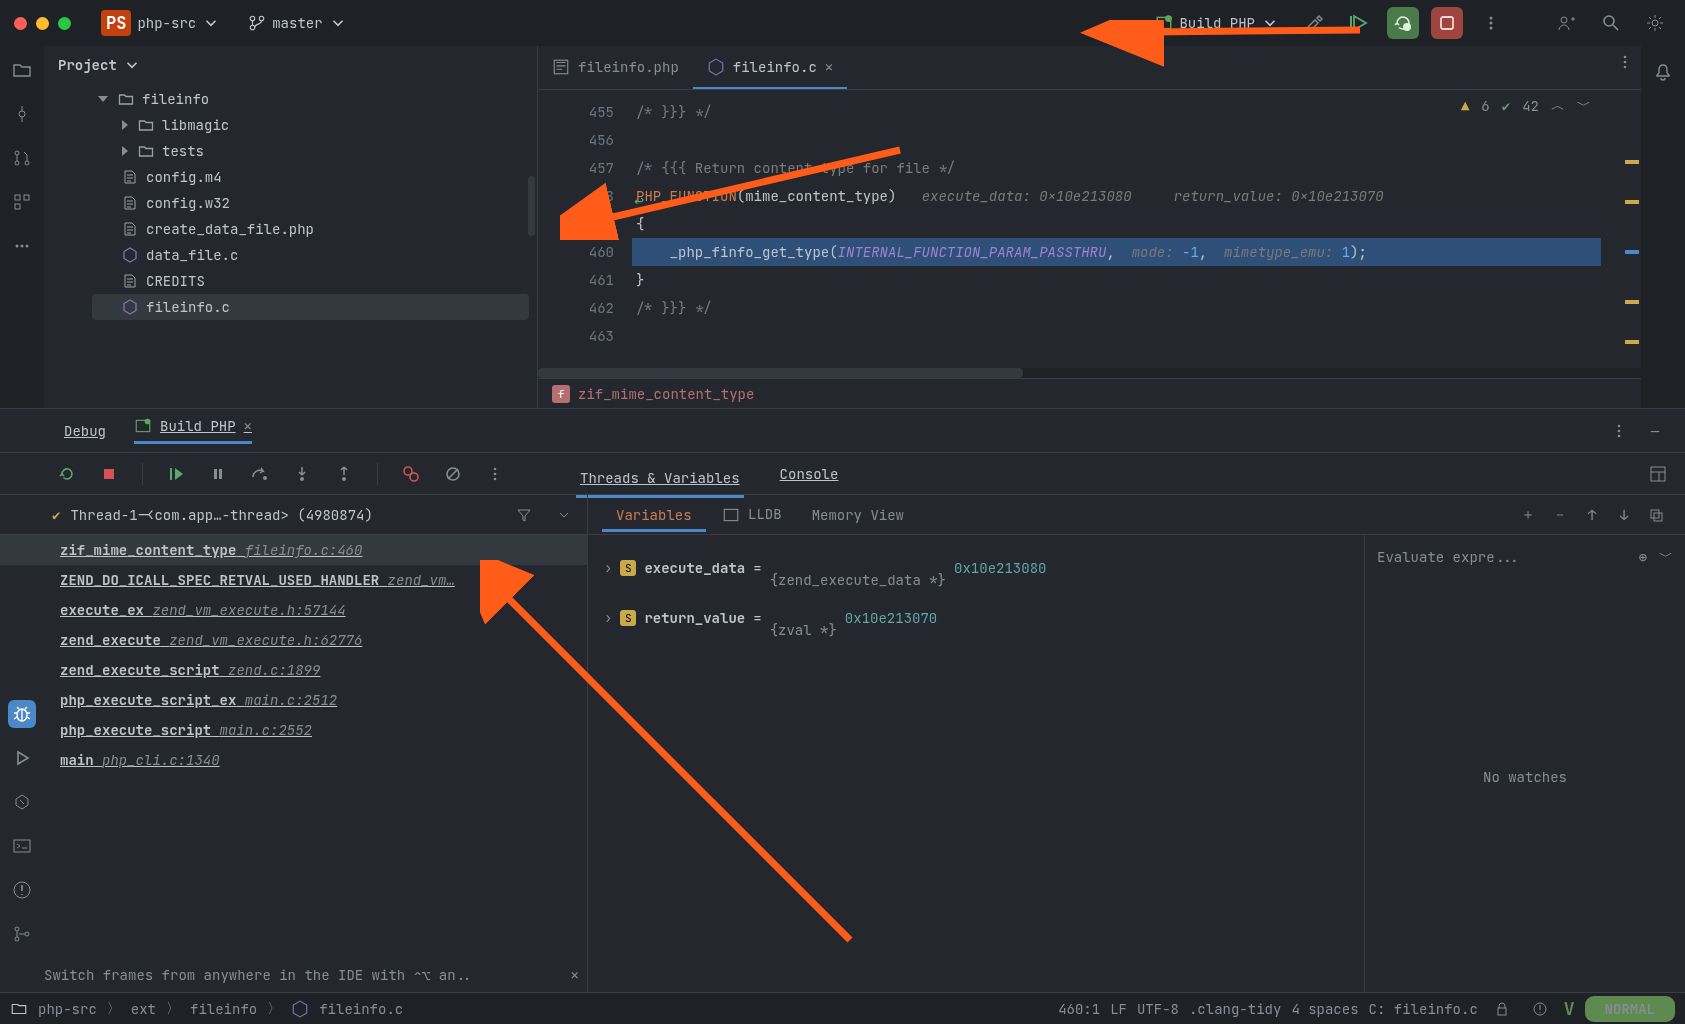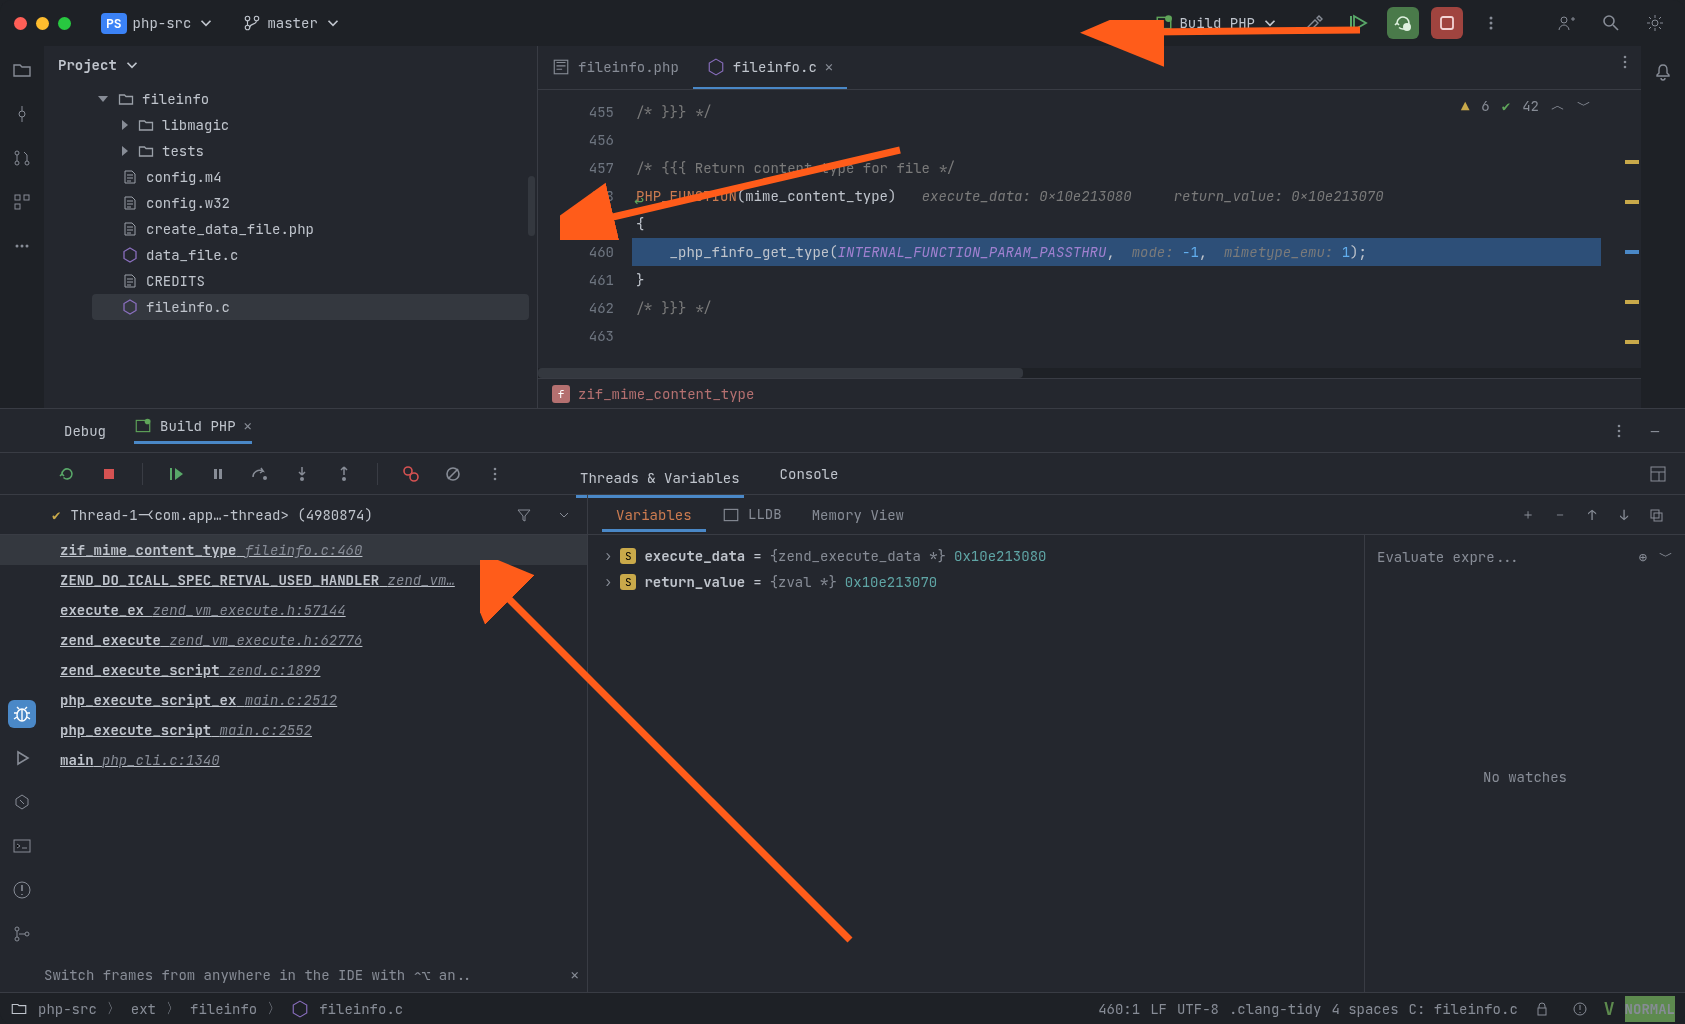--- a/index.html
+++ b/index.html
@@ -20,21 +20,21 @@
   }
   * { box-sizing:border-box; font-family:"JetBrains Mono","SF Mono",Menlo,Consolas,monospace; font-size:14px; }
   body { margin:0; background:var(--bg0); color:var(--txt); overflow:hidden; }
   #app { width:1685px; height:1024px; background:var(--bg0); position:relative; display:flex; flex-direction:column; border-radius:12px; overflow:hidden; }
   
   .hdr { height:46px; display:flex; align-items:center; gap:12px; padding:0 14px; background:var(--bg0); }
   .traffic { display:flex; gap:9px; margin-right:10px; }
   .tl { width:13px; height:13px; border-radius:50%; }
   .tl-r{background:#ff5f57}.tl-y{background:#febc2e}.tl-g{background:#28c840}
   .hbtn { display:flex; align-items:center; gap:6px; padding:4px 8px; border-radius:6px; color:var(--txt); cursor:pointer; }
-  .ps-badge { background:#3b82f6; color:#fff; padding:2px 5px; border-radius:4px; font-weight:bold; font-size:13px; }
+  .ps-badge { background:#c2410c; color:#fff; padding:2px 5px; border-radius:4px; font-weight:bold; font-size:17px; }
   .spacer { flex:1; }
   .tool-ico { width:32px; height:32px; display:flex; align-items:center; justify-content:center; border-radius:6px; color:var(--txt-dim); cursor:pointer; }
   .run-btn { background:transparent; color:#59a869; }
   .debug-btn { background:#4a7a4a; color:#b9e0b9; }
   .stop-btn { background:#a0443f; color:#f3d5d5; }
   
   
   .ws { flex:1; display:flex; min-height:0; height:362px; flex:0 0 362px; }
   .lrail { width:44px; background:var(--bg0); display:flex; flex-direction:column; align-items:center; padding-top:10px; gap:16px; }
   .rail-ico { width:28px; height:28px; display:flex; align-items:center; justify-content:center; color:var(--txt-dim); border-radius:6px; cursor:pointer; }
@@ -71,21 +71,21 @@
   .fn-ico { width:18px;height:18px;background:#b47070;border-radius:3px;display:inline-flex;align-items:center;justify-content:center;color:#fff;font-size:11px;}
   .inspections { position:absolute; top:6px; right:50px; display:flex; gap:12px; align-items:center; color:var(--txt-dim); }
   .minimap { position:absolute; top:40px; right:2px; width:14px; height:230px; }
   .mm-mark{position:absolute;right:0;width:14px;height:4px;}
   .hscroll { height:10px; background:var(--bg0);}
   .hscroll-thumb{height:100%;width:44%;background:var(--bg3);border-radius:4px;}
   
   
   .dbg { flex:1; display:flex; flex-direction:column; background:var(--bg1); border-top:1px solid var(--line); min-height:0;}
   .dbg-tabs { height:44px; display:flex; align-items:center; padding:0 14px 0 52px; gap:4px; border-bottom:1px solid var(--line);}
-  .dbg-tab { padding:8px 12px; cursor:pointer; }
+  .dbg-tab { padding:8px 12px; cursor:pointer;text-decoration:underline; }
   .dbg-tab.active .dt-wrap { border-bottom:3px solid var(--accent-blue); padding-bottom:6px;}
   .dt-wrap{display:flex;align-items:center;gap:8px;}
   .dbg-toolbar { height:42px; display:flex; align-items:center; padding:0 12px 0 52px; gap:12px; border-bottom:1px solid var(--line);}
   .dbg-ico { width:30px;height:30px;display:flex;align-items:center;justify-content:center;color:var(--txt-dim);border-radius:5px;cursor:pointer;}
   .vsep{width:1px;height:22px;background:var(--line);margin:0 6px;}
   .dbg-body { flex:1; display:flex; min-height:0; }
   .frames { width:588px; display:flex; flex-direction:column; border-right:1px solid var(--line);}
   .thread-row { height:40px; display:flex; align-items:center; padding:0 8px 0 52px; gap:10px; border-bottom:1px solid var(--line);}
   .thread-name { flex:1; white-space:nowrap; overflow:hidden; text-overflow:ellipsis;}
   .frame-list { flex:1; overflow:auto;}
@@ -99,34 +99,34 @@
   .varpanel { flex:1; display:flex; flex-direction:column;}
   .var-tabs { height:40px; display:flex; align-items:center; padding:0 14px; gap:2px; border-bottom:1px solid var(--line);}
   .var-tab { padding:8px 14px; cursor:pointer; color:var(--txt-dim);}
   .var-tab.active { color:var(--txt); border-bottom:3px solid var(--accent-blue); padding-bottom:5px;}
   .var-tab.active.sub { color:#cb7b50; }
   .var-split { flex:1; display:flex;}
   .var-tree { flex:1; padding:8px; border-right:1px solid var(--line);}
   .var-row { padding:4px 8px; display:flex; align-items:center; gap:8px;}
   .var-tw{color:var(--txt-dim);}
   .var-s{ width:16px;height:16px;background:#c9a94a;border-radius:3px;display:inline-flex;align-items:center;justify-content:center;font-size:11px;color:#000;}
-  .var-type{color:var(--txt-dim);}
+  .var-type{color:var(--txt-dim);margin-top:24px;}
   .var-val{color:#5fa5a5;}
   .watches { width:320px; padding:8px; display:flex; flex-direction:column;}
   .watch-hdr{display:flex;gap:12px;align-items:center;color:var(--txt-dim);padding:4px;}
   .watch-empty{flex:1;display:flex;align-items:center;justify-content:center;color:var(--txt-dim);}
   
   
   .status { height:32px; display:flex; align-items:center; padding:0 10px; gap:10px; background:var(--bg0); border-top:1px solid var(--line);}
   .status .left{display:flex;align-items:center;gap:10px;}
   .status .spacer{flex:1;}
   .status span{color:var(--txt-dim);}
   .crumb{color:var(--txt-dim);}
   .crumb-sep{color:var(--txt-dim2);}
-  .vim-mode{background:#5d8a4e;color:#fff;padding:4px 0;font-weight:bold;}
+  .vim-mode{background:#5d8a4e;color:#fff;padding:4px 20px;font-weight:bold;border-radius:9px;}
   
   
   .rrail{width:44px;background:var(--bg0);display:flex;flex-direction:column;align-items:center;padding-top:12px;gap:16px;}
   
   
   .arrow{position:absolute;pointer-events:none;}
   
   svg{display:block;}
   .ico16{width:18px;height:18px;}
 </style>

